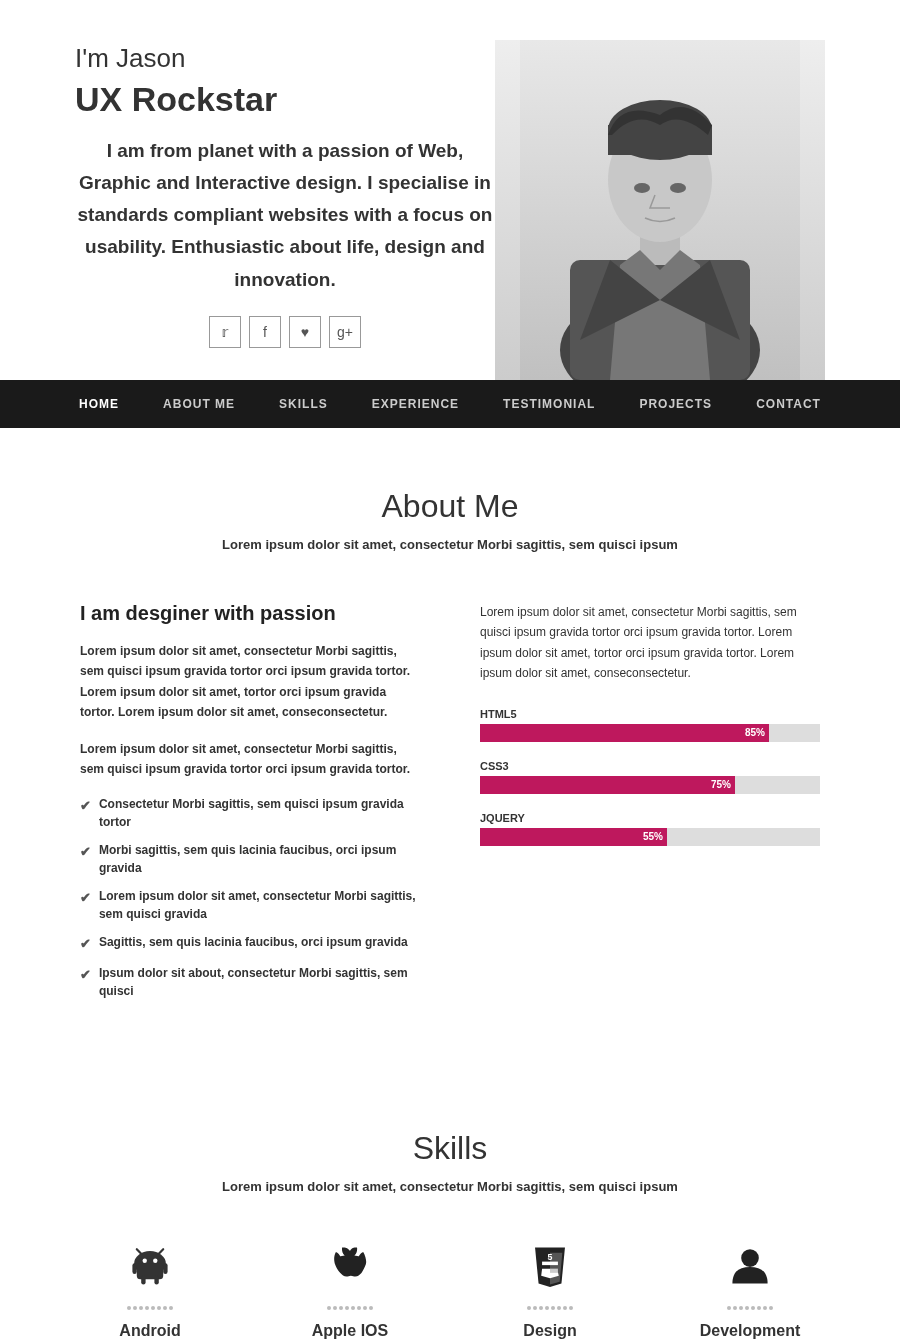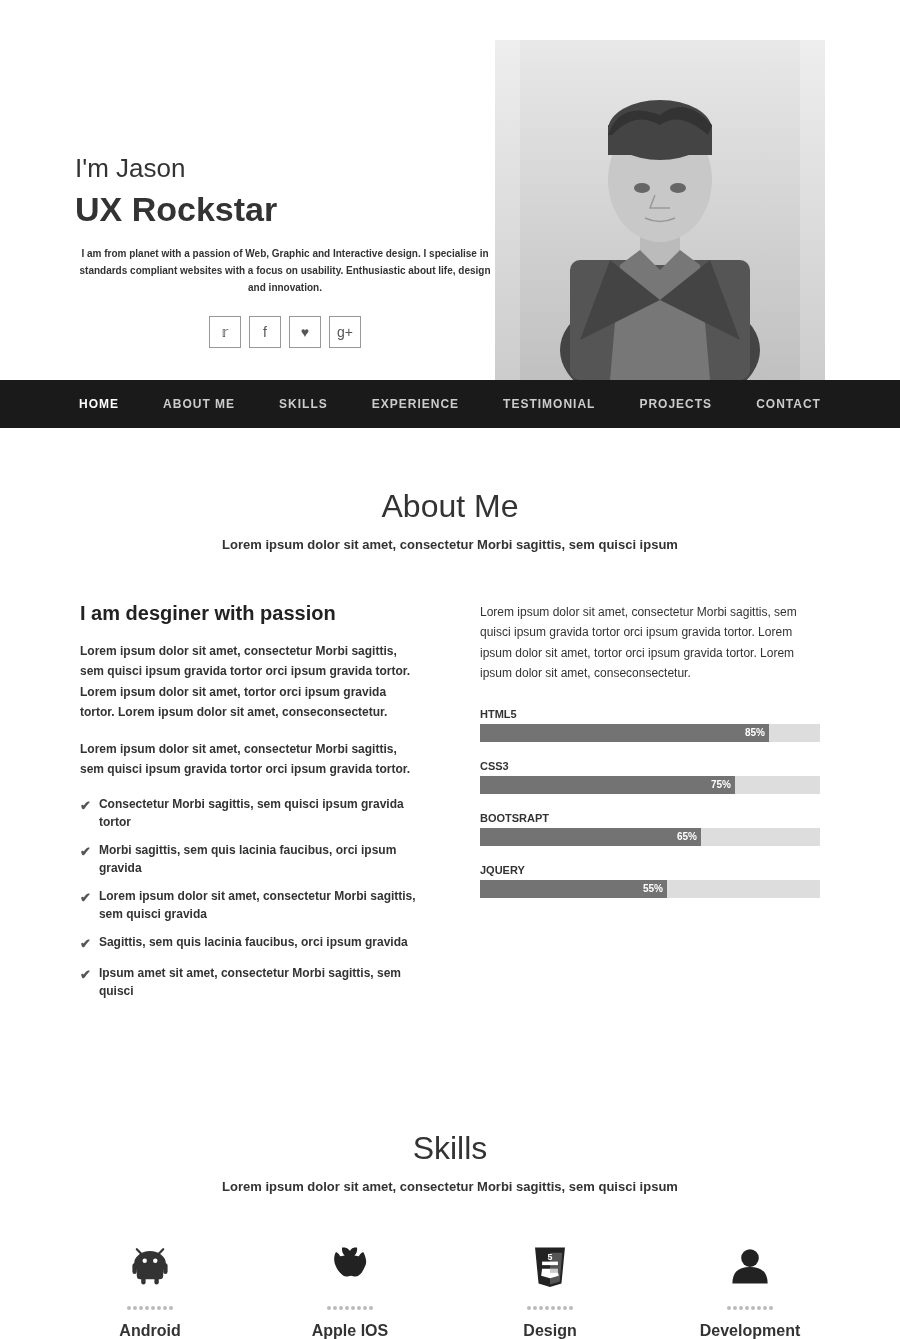--- a/index.html
+++ b/index.html
@@ -26,21 +26,21 @@
       color: #333;
       margin-bottom: 6px;
     }
     .hero-text .title {
       font-size: 34px;
       font-weight: 900;
       color: #333;
       margin-bottom: 16px;
     }
     .hero-text .bio {
-      font-size: 10px;
+      font-size: 19px;
       font-weight: 700;
       color: #333;
       line-height: 1.7;
       text-align: center;
       margin-bottom: 20px;
     }
     .social-icons {
       display: flex;
       gap: 8px;
       justify-content: center;
@@ -174,21 +174,21 @@
       color: #333;
       margin-bottom: 4px;
     }
     .skill-track {
       background: #ddd;
       height: 18px;
       width: 100%;
       position: relative;
     }
     .skill-fill {
-      background: #737373;
+      background: #be185d;
       height: 100%;
       display: flex;
       align-items: center;
       justify-content: flex-end;
       padding-right: 4px;
     }
     .skill-percent {
       font-size: 10px;
       font-weight: 700;
       color: #fff;
@@ -307,21 +307,21 @@
   <div class="about-content">
     <div class="about-left">
       <h3>I am desginer with passion</h3>
       <p>Lorem ipsum dolor sit amet, consectetur Morbi sagittis, sem quisci ipsum gravida tortor orci ipsum gravida tortor. Lorem ipsum dolor sit amet, tortor orci ipsum gravida tortor. Lorem ipsum dolor sit amet, conseconsectetur.</p>
       <p>Lorem ipsum dolor sit amet, consectetur Morbi sagittis, sem quisci ipsum gravida tortor orci ipsum gravida tortor.</p>
       <ul class="about-list">
         <li>Consectetur Morbi sagittis, sem quisci ipsum gravida tortor</li>
         <li>Morbi sagittis, sem quis lacinia faucibus, orci ipsum gravida</li>
         <li>Lorem ipsum dolor sit amet, consectetur Morbi sagittis, sem quisci gravida</li>
         <li>Sagittis, sem quis lacinia faucibus, orci ipsum gravida</li>
-        <li>Ipsum amet sit amet, consectetur Morbi sagittis, sem quisci</li>
+        <li>Ipsum dolor sit about, consectetur Morbi sagittis, sem quisci</li>
       </ul>
     </div>
     <div class="about-right">
       <p>Lorem ipsum dolor sit amet, consectetur Morbi sagittis, sem quisci ipsum gravida tortor orci ipsum gravida tortor. Lorem ipsum dolor sit amet, tortor orci ipsum gravida tortor. Lorem ipsum dolor sit amet, conseconsectetur.</p>
       <div id="skill-bars">
           <div class="skill-bar-container">
             <div class="skill-label">HTML5</div>
             <div class="skill-track">
               <div class="skill-fill" style="width: 85%;">
                 <span class="skill-percent">85%</span>
@@ -330,28 +330,20 @@
           </div>
           <div class="skill-bar-container">
             <div class="skill-label">CSS3</div>
             <div class="skill-track">
               <div class="skill-fill" style="width: 75%;">
                 <span class="skill-percent">75%</span>
               </div>
             </div>
           </div>
           <div class="skill-bar-container">
-            <div class="skill-label">BOOTSRAPT</div>
-            <div class="skill-track">
-              <div class="skill-fill" style="width: 65%;">
-                <span class="skill-percent">65%</span>
-              </div>
-            </div>
-          </div>
-          <div class="skill-bar-container">
             <div class="skill-label">JQUERY</div>
             <div class="skill-track">
               <div class="skill-fill" style="width: 55%;">
                 <span class="skill-percent">55%</span>
               </div>
             </div>
           </div>
         </div>
     </div>
   </div>

